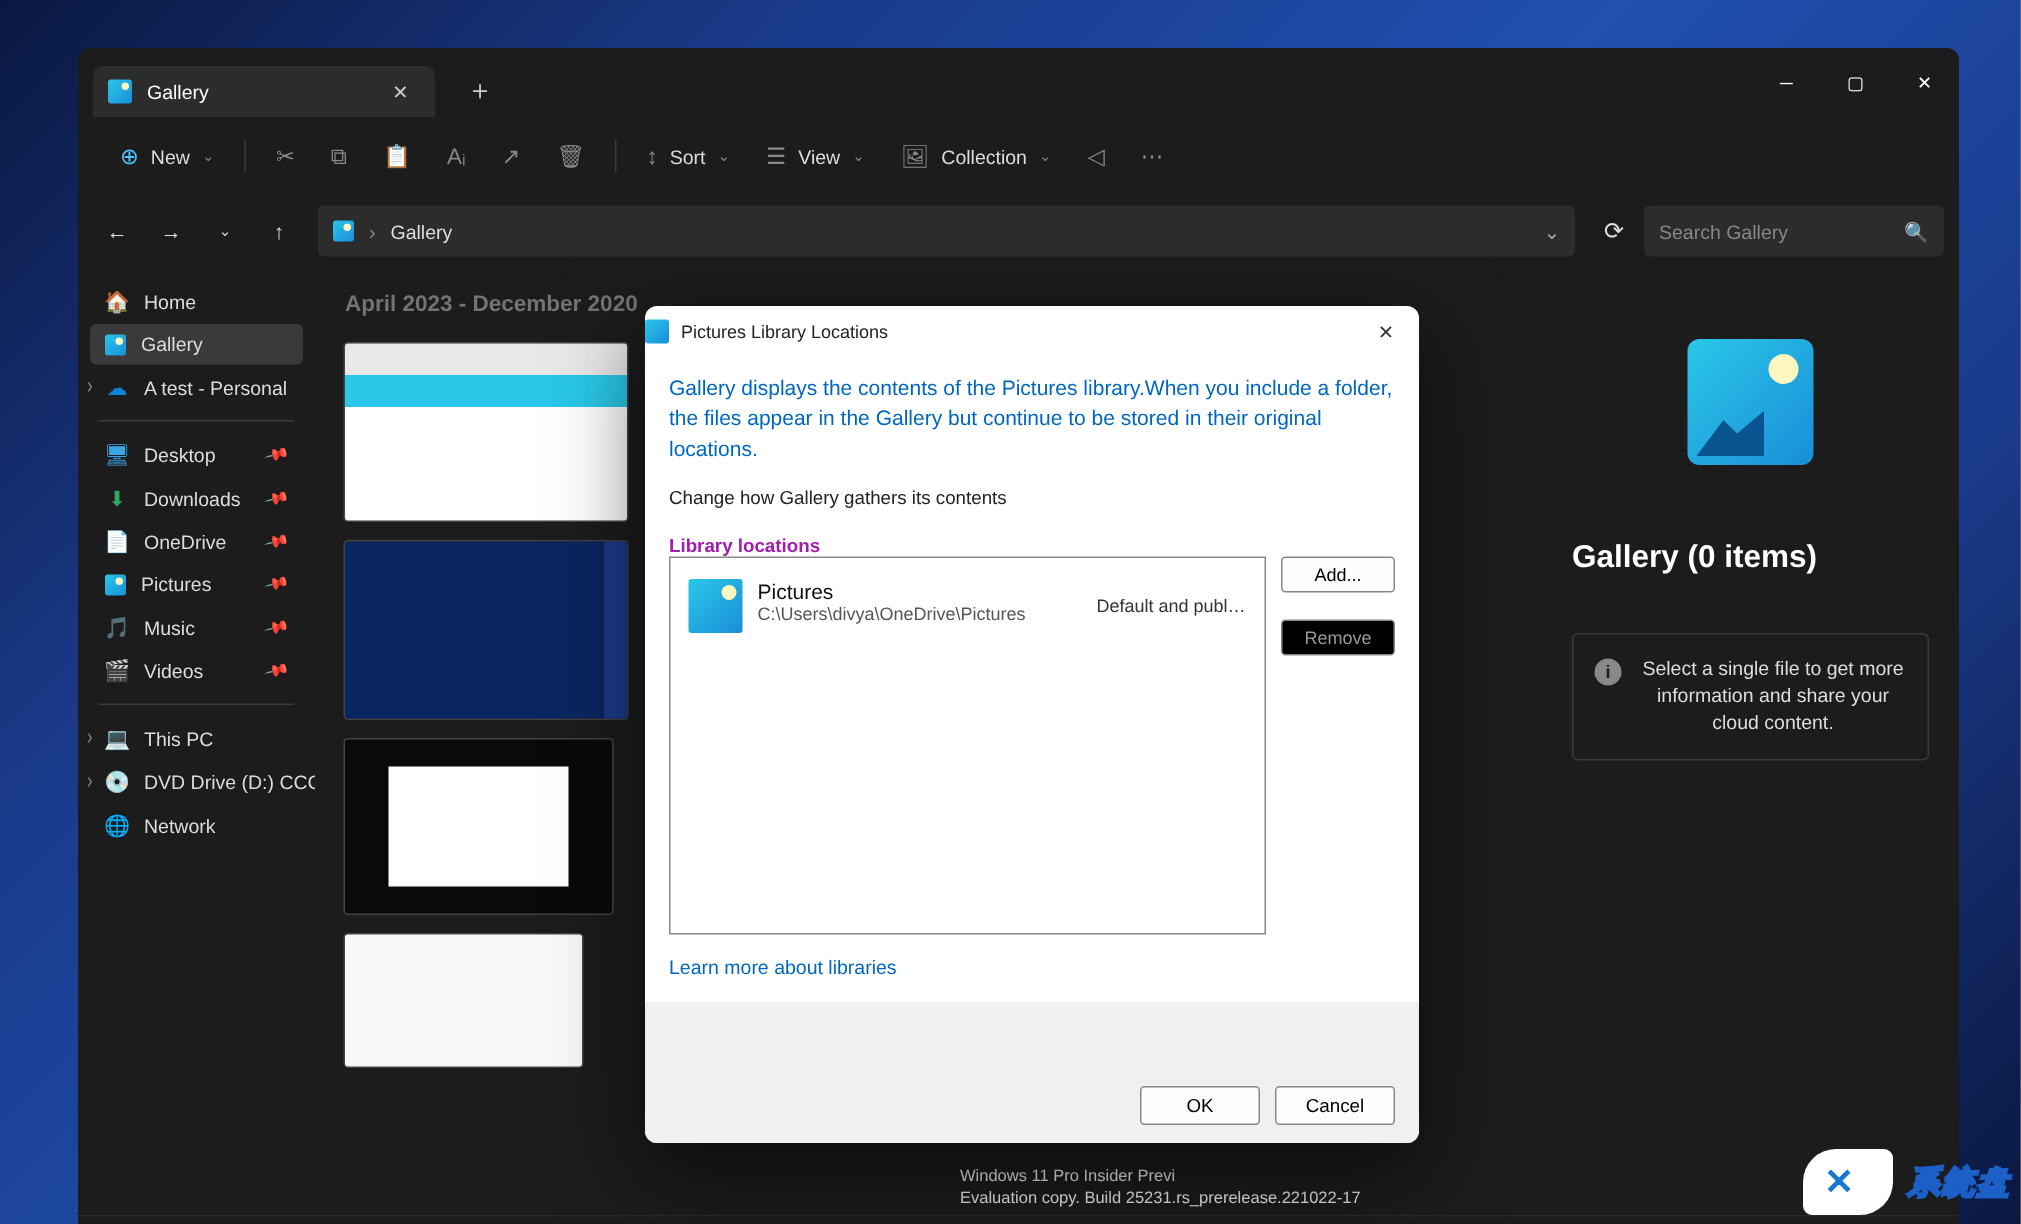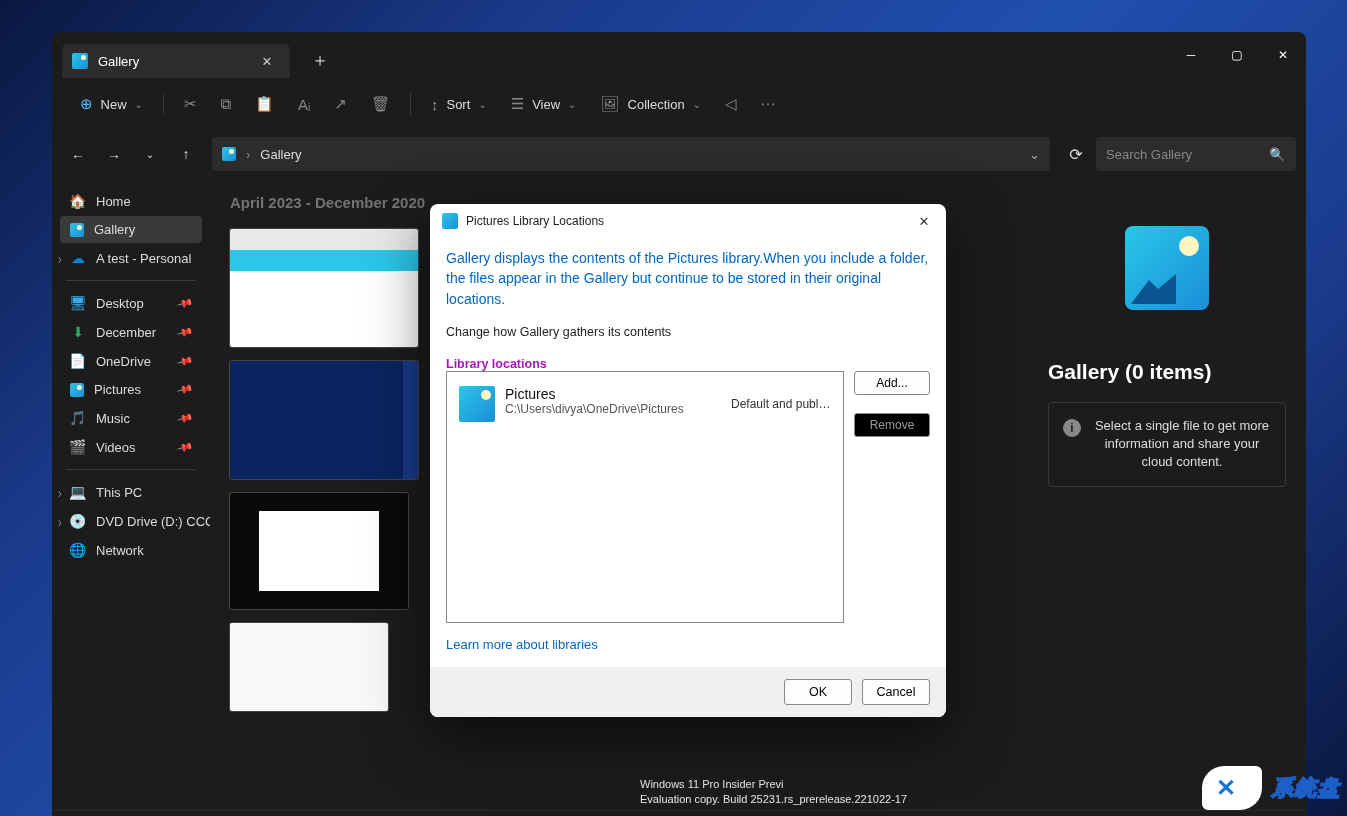--- a/index.html
+++ b/index.html
@@ -100,59 +100,59 @@
 .t3inner{ width:120px; height:80px; background:#fff; }
 .t4 { width:158px; height:88px; background:#f8f8f8; }
 .details {
   width:278px;
   background:#1c1c1c;
   padding:48px 20px 20px 20px;
 }
 .det-icon { width:84px; height:84px; margin:0 auto 50px; border-radius:8px; background:linear-gradient(135deg, #2ac7e8, #1a8ed8); position:relative; }
 .det-icon::before{ content:""; position:absolute; right:10px; top:10px; width:20px; height:20px; background:#fff5c0; border-radius:50%; }
 .det-icon::after{ content:""; position:absolute; left:6px; bottom:6px; width:45px; height:30px; background:#0a5590; clip-path:polygon(0 100%, 40% 20%, 60% 50%, 100% 0, 100% 100%); }
-.det-title { color:#fff; font-size:21px; font-weight:600; margin-bottom:18px; }
+.det-title { color:#fff; font-size:21px; font-weight:600; margin-bottom:38px; }
 .det-box { border:1px solid #3a3a3a; border-radius:4px; padding:14px; display:flex; gap:12px; }
 .det-info-icon { width:18px; height:18px; border-radius:50%; background:#888; color:#1c1c1c; display:flex; align-items:center; justify-content:center; font-size:12px; font-weight:bold; flex-shrink:0; margin-top:2px; }
 .det-box-text { color:#ddd; font-size:13px; line-height:1.4;text-align:center; }
 .statusbar { height:24px; background:#1c1c1c; border-top:1px solid #2a2a2a; display:flex; align-items:center; padding:0 14px; color:#ccc; font-size:12px; }
 .sb-div { width:1px; height:14px; background:#444; margin:0 12px; }
 
 
 .dialog {
   position:absolute;
   left:430px; top:204px;
   width:516px;
   background:#fff;
   border-radius:8px;
   box-shadow:0 20px 60px rgba(0,0,0,0.6);
   overflow:hidden;
 }
-.dlg-title { height:34px; display:flex; align-items:center; padding:0 12px; gap:8px; font-size:12px; color:#222; position:relative; }
+.dlg-title { height:34px; display:flex; align-items:center; padding:0 0; gap:8px; font-size:12px; color:#222; position:relative; }
 .dlg-title-icon { width:16px; height:16px; background:linear-gradient(135deg,#2ac7e8,#1a8ed8); border-radius:2px; }
 .dlg-close { position:absolute; right:8px; top:6px; width:28px; height:22px; display:flex; align-items:center; justify-content:center; font-size:13px; color:#333; cursor:pointer; }
 .dlg-body { padding:10px 16px 14px 16px; }
 .dlg-blue { color:#0067c0; font-size:14px; line-height:1.45; margin-bottom:16px; }
 .dlg-sub { font-size:12.5px; color:#222; margin-bottom:18px; }
 .dlg-label { font-size:12.5px; color:#a21caf; margin-bottom:0;font-weight:bold; }
 .dlg-row { display:flex; gap:10px; }
 .dlg-list { flex:1; border:1px solid #888; height:252px; padding:8px; }
 .lib-item { display:flex; gap:10px; padding:6px 4px; }
 .lib-icon { width:36px; height:36px; background:linear-gradient(135deg,#2ac7e8,#1a8ed8); border-radius:2px; position:relative; }
 .lib-icon::before{content:""; position:absolute; right:4px; top:4px; width:10px; height:10px; background:#fff5c0; border-radius:50%;}
 .lib-txt { flex:1; min-width:0; }
 .lib-name { font-size:14px; color:#111; }
 .lib-path { font-size:12px; color:#555; white-space:nowrap; overflow:hidden; text-overflow:ellipsis; }
 .lib-right { font-size:12px; color:#333; width:100px; white-space:nowrap; overflow:hidden; text-overflow:ellipsis; align-self:center; }
 .dlg-btns { display:flex; flex-direction:column; gap:18px; }
 .dlg-btn { width:76px; height:24px; font-size:12px; border:1px solid #888; background:#fdfdfd; border-radius:3px; cursor:pointer; }
 .dlg-btn:disabled { color:#999; background:#000000; }
 .dlg-link { color:#0067c0; font-size:13px; margin-top:14px; cursor:pointer; display:inline-block; }
 .dlg-footer { background:#f0f0f0; padding:12px 16px; display:flex; justify-content:flex-end; gap:10px; }
-.dlg-footer button { width:68px; height:26px; font-size:12.5px; border:1px solid #888; background:#fdfdfd; border-radius:3px; cursor:pointer; }
+.dlg-footer button { width:80px; height:26px; font-size:12.5px; border:1px solid #888; background:#fdfdfd; border-radius:3px; cursor:pointer;margin-top:44px; }
 .watermark { position:absolute; right:6px; bottom:6px; display:flex; align-items:center; gap:10px; }
 .wm-logo { width:60px; height:44px; background:#fff; border-radius:22px 6px 22px 6px; position:relative; }
 .wm-logo::after{content:"✕"; position:absolute; left:14px; top:8px; font-size:24px; font-weight:900; color:#1976d2;}
 .wm-text { font-size:21px; font-weight:800; font-style:italic; color:#fff; -webkit-text-stroke: 2px #1b5fc7; letter-spacing:2px; }
 </style>
 </head>
 <body>
 
 <div class="window">
 
@@ -253,21 +253,21 @@
         <span>A test - Personal</span>
       </div>
       <div class="sb-divider"></div>
       <div class="sb-item">
         <span class="sb-icon" style="color:#3ba7e8">🖥</span>
         <span>Desktop</span>
         <span class="sb-pin">📌</span>
       </div>
       <div class="sb-item">
         <span class="sb-icon" style="color:#2da860">⬇</span>
-        <span>December</span>
+        <span>Downloads</span>
         <span class="sb-pin">📌</span>
       </div>
       <div class="sb-item">
         <span class="sb-icon" style="color:#3ba7e8">📄</span>
         <span>OneDrive</span>
         <span class="sb-pin">📌</span>
       </div>
       <div class="sb-item">
         <span class="sb-icon tab-icon" style="width:14px;height:14px"></span>
         <span>Pictures</span>

